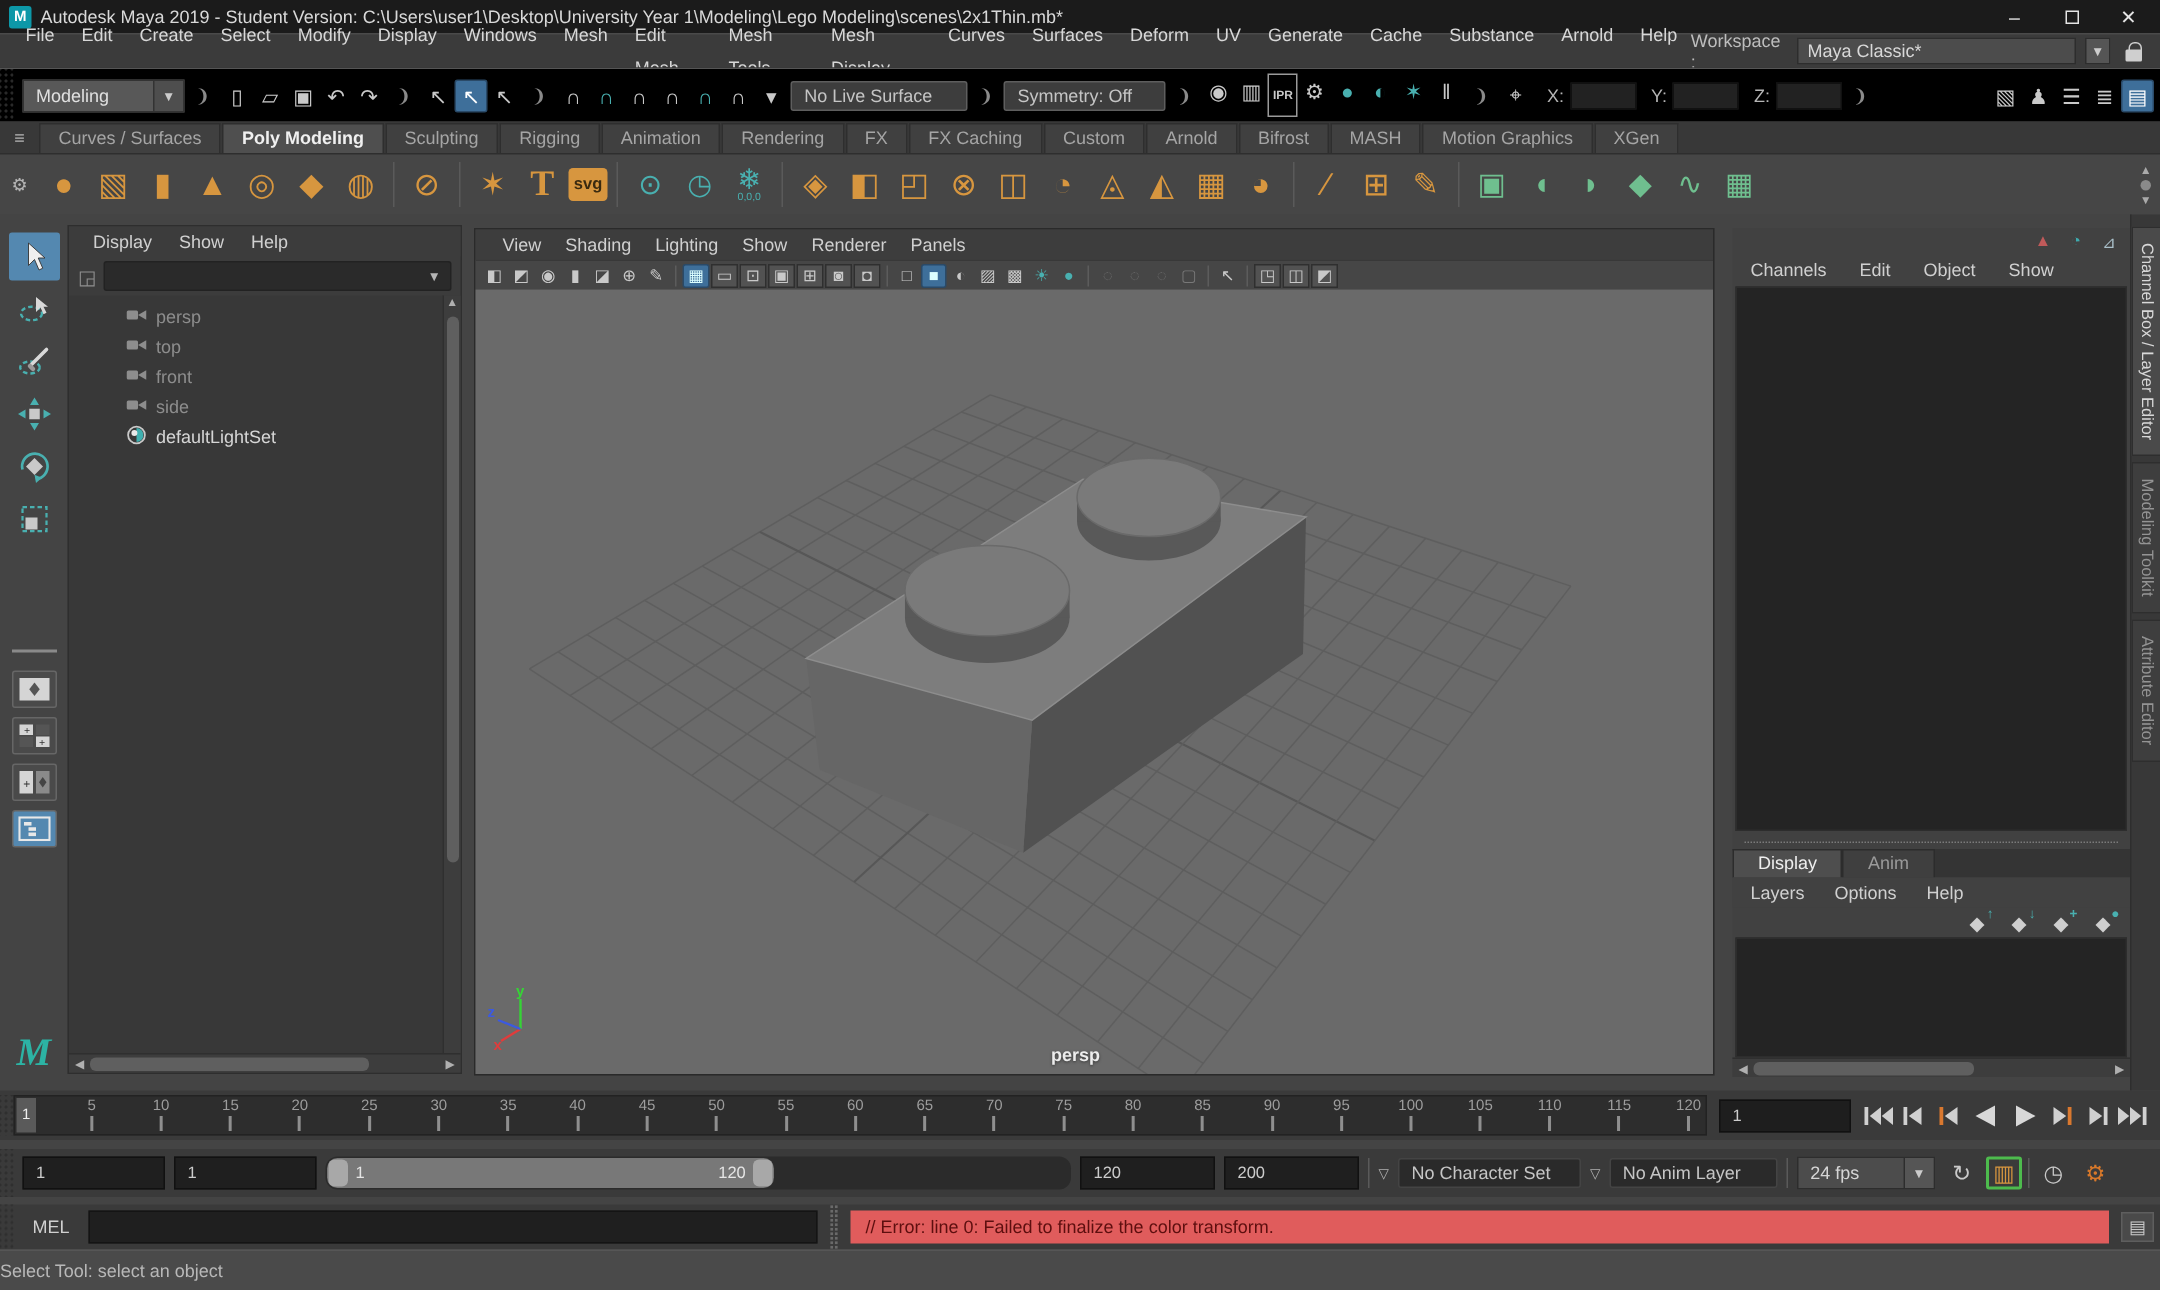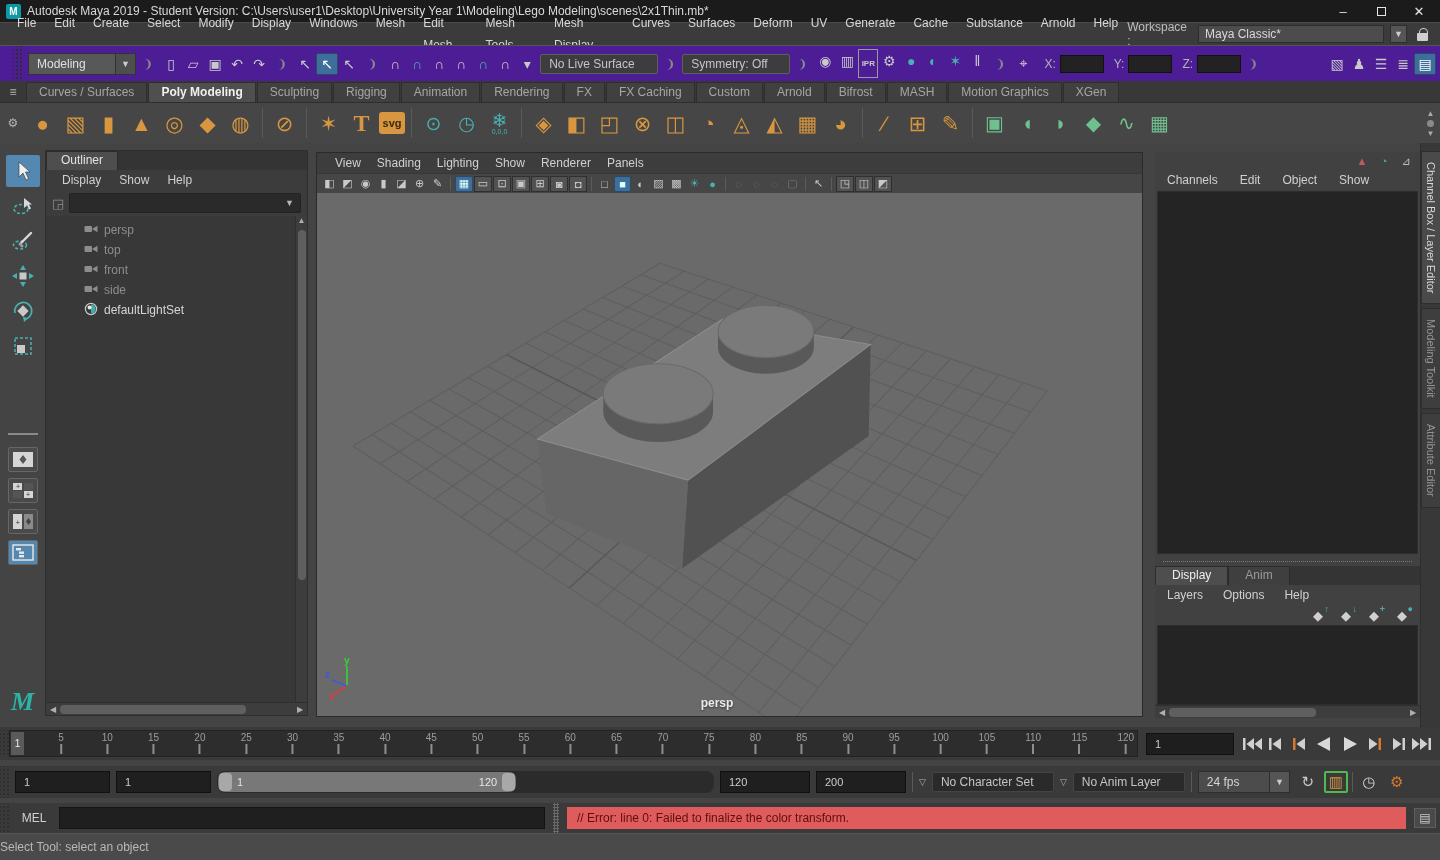--- a/index.html
+++ b/index.html
@@ -24,21 +24,21 @@
   .menu-item { padding:0 9px; color:#d8d8d8; line-height:22px; cursor:default; }
   .workspace-wrap { margin-left:auto; display:flex; align-items:center; gap:6px; }
   .workspace-label { color:#bdbdbd; }
   .workspace-field { width:190px; height:18px; background:#4c4c4c; border:1px solid #2d2d2d; display:flex; align-items:center; padding:0 6px; color:#d8d8d8; }
   .workspace-arrow { width:18px; height:18px; background:#555; border:1px solid #2d2d2d; color:#ccc; font-size:9px; display:flex; align-items:center; justify-content:center; }
   .lock-icon { width:11px; height:13px; position:relative; margin:0 4px; }
   .lock-icon::before { content:""; position:absolute; left:2px; top:0; width:7px; height:7px; border:1.5px solid #cfcfcf; border-radius:4px 4px 0 0; }
   .lock-icon::after { content:""; position:absolute; left:0; top:5px; width:11px; height:8px; background:#cfcfcf; border-radius:1px; }
 
   
-  .statusline { height:36px; background:#4c1d95; border-top:1px solid #555; display:flex; align-items:center; gap:2px; flex:0 0 36px; padding-right:4px;padding-left:13px; }
+  .statusline { height:36px; background:#000000; border-top:1px solid #555; display:flex; align-items:center; gap:2px; flex:0 0 36px; padding-right:4px; }
   .mode-select { width:108px; height:22px; background:#585858; border:1px solid #333; display:flex; align-items:center; padding-left:8px; margin-left:4px; color:#e0e0e0; }
   .mode-arrow { margin-left:auto; width:20px; height:20px; background:#4e4e4e; border-left:1px solid #333; color:#ccc; font-size:9px; display:flex; align-items:center; justify-content:center; }
   .group-sep { color:#8a8a8a; font-size:12px; padding:0 5px; }
   .ic { display:inline-flex; align-items:center; justify-content:center; width:22px; height:22px; font-size:14px; color:#c9c9c9; position:relative; cursor:default; }
   .ic.active { background:#3e6f9a; border:1px solid #2a4a68; color:#fff; border-radius:2px; }
   .ic.teal { color:#49b0b0; }
   .ic.dim { color:#787878; }
   .ic.txt { font-size:8px; font-weight:bold; letter-spacing:0; border:1px solid #9a9a9a; width:20px; height:29px; }
   .field { height:20px; background:#3d3d3d; border:1px solid #5e5e5e; border-radius:2px; display:flex; align-items:center; padding:0 8px; color:#c5c5c5; }
   .coord-label { color:#b5b5b5; margin:0 2px 0 8px; }
@@ -405,23 +405,20 @@
             <rect x="4" y="4" width="5" height="2.4" fill="#e8e8e8"></rect>
             <rect x="7" y="7.5" width="5" height="2.4" fill="#e8e8e8"></rect>
             <rect x="7" y="11" width="5" height="2.4" fill="#e8e8e8"></rect>
           </svg>
       </div>
 
       <div class="maya-logo">M</div>
     </div>
 
     <div class="outliner">
-      <div class="outliner-tabrow">
-        <span class="outliner-tab">Outliner</span>
-      </div>
       <div class="outliner-menus" id="outliner-menus">
           <span class="panel-menu-item">Display</span>
           <span class="panel-menu-item">Show</span>
           <span class="panel-menu-item">Help</span>
         </div>
       <div class="search-row">
         <span class="filter-icon">◲</span>
         <span class="search-box">
           <input placeholder="Search..." style="">
           <span class="search-chev">▼</span>

